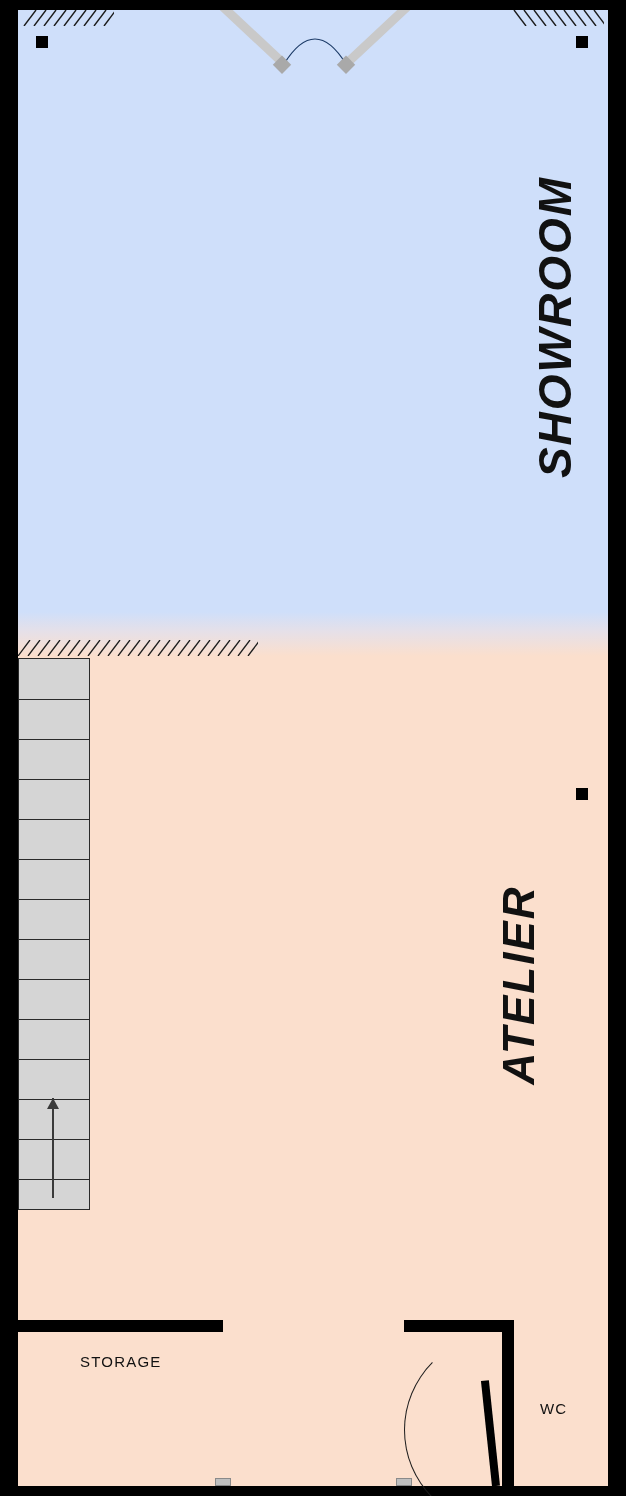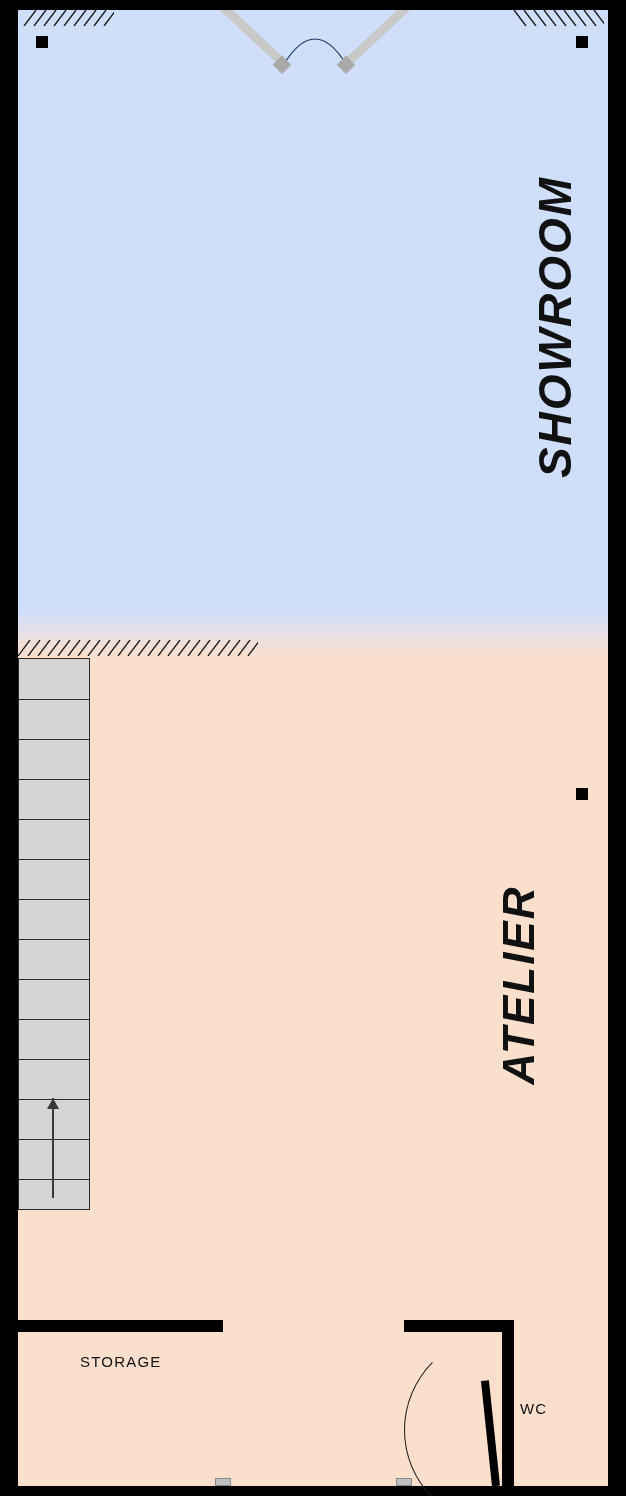--- a/index.html
+++ b/index.html
@@ -178,21 +178,21 @@
     transform: rotate(-90deg);
   }
   .small-label {
     position: absolute;
     font-size: 15px;
     letter-spacing: 1.2px;
     color: #111111;
     white-space: nowrap;
   }
   #label-storage { left: 80px;  top: 1324px; margin-top: 29px; }
-  #label-wc      { left: 520px; top: 1400px; }
+  #label-wc      { left: 540px; top: 1400px; }
 
   
   .threshold {
     position: absolute;
     height: 8px;
     background: #bfbfbf;
     border: 1px solid #8a8a8a;
     box-sizing: border-box;
   }
   #thresh-bl { left: 215px; top: 1478px; width: 16px; }

